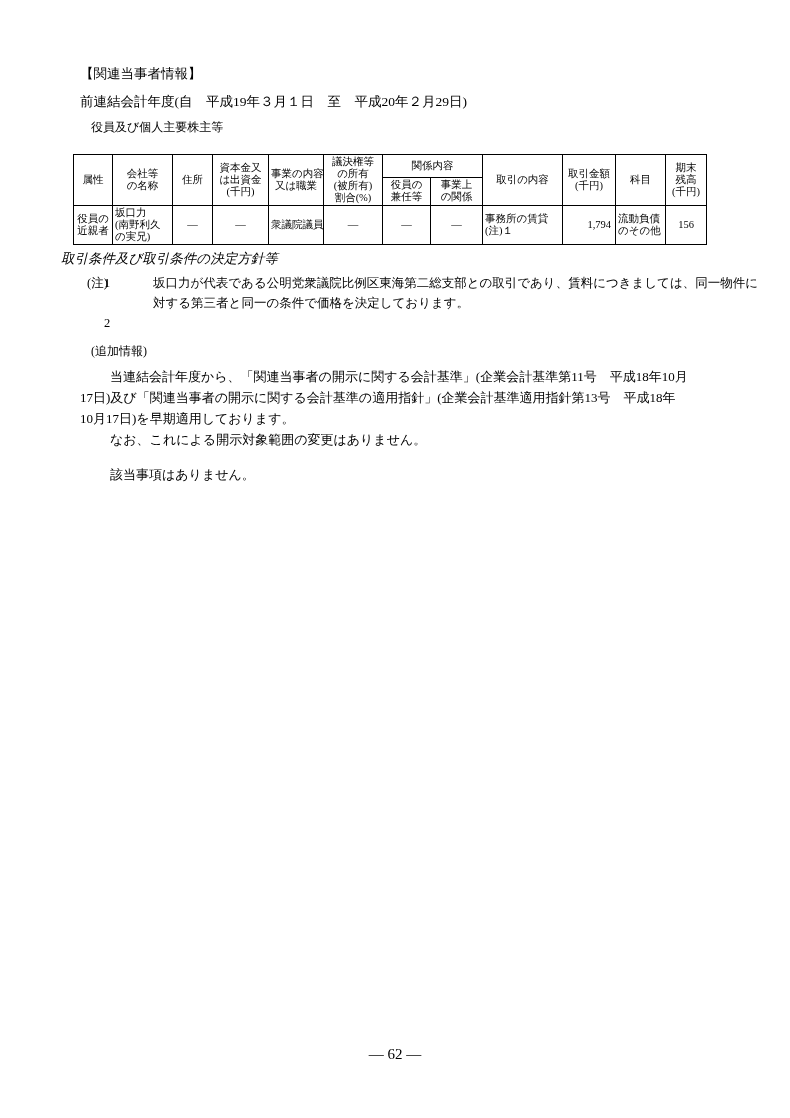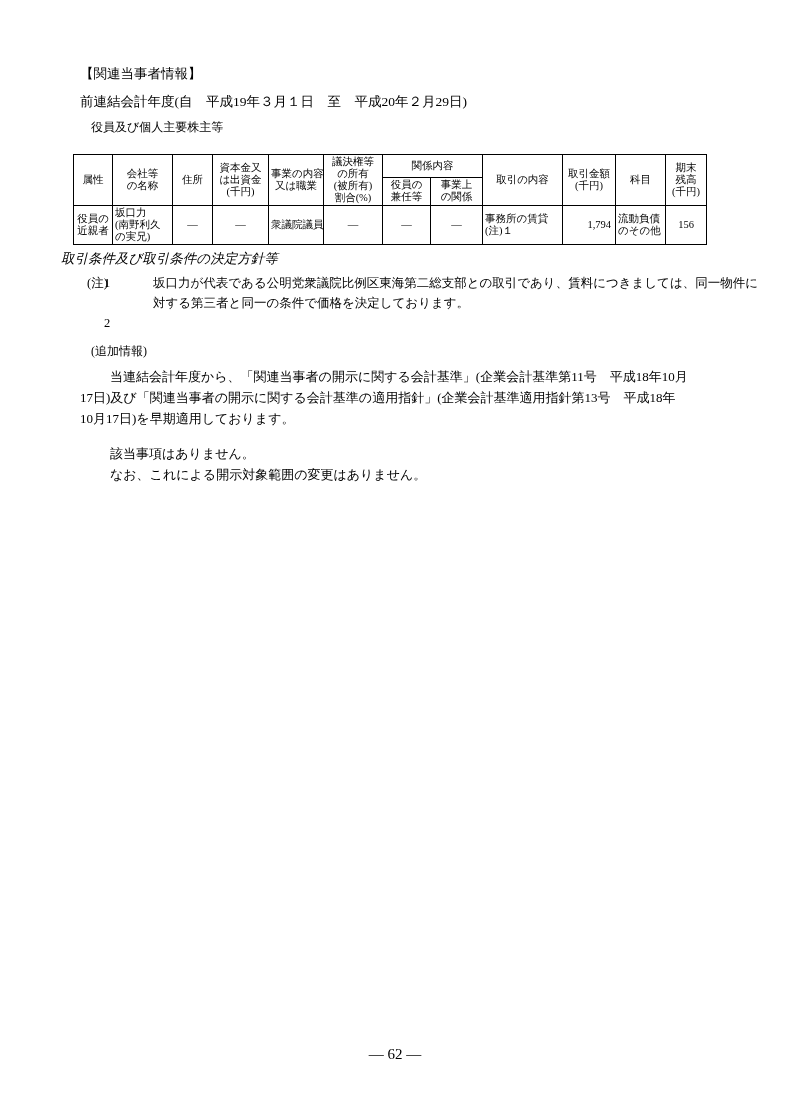--- a/index.html
+++ b/index.html
@@ -194,19 +194,19 @@
     <span class="note-number">2</span>
   </div>
 
 
   <div class="additional-label">(追加情報)</div>
 
   <div class="para p-first">当連結会計年度から、「関連当事者の開示に関する会計基準」(企業会計基準第11号　平成18年10月
 17日)及び「関連当事者の開示に関する会計基準の適用指針」(企業会計基準適用指針第13号　平成18年
 10月17日)を早期適用しております。</div>
 
+  <div class="para">なお、これによる開示対象範囲の変更はありません。</div>
+
   <div class="para p-gap">該当事項はありません。</div>
 
-  <div class="para">なお、これによる開示対象範囲の変更はありません。</div>
-
   <div class="page-number">― 62 ―</div>
 
 </div>
 
 </body></html>

